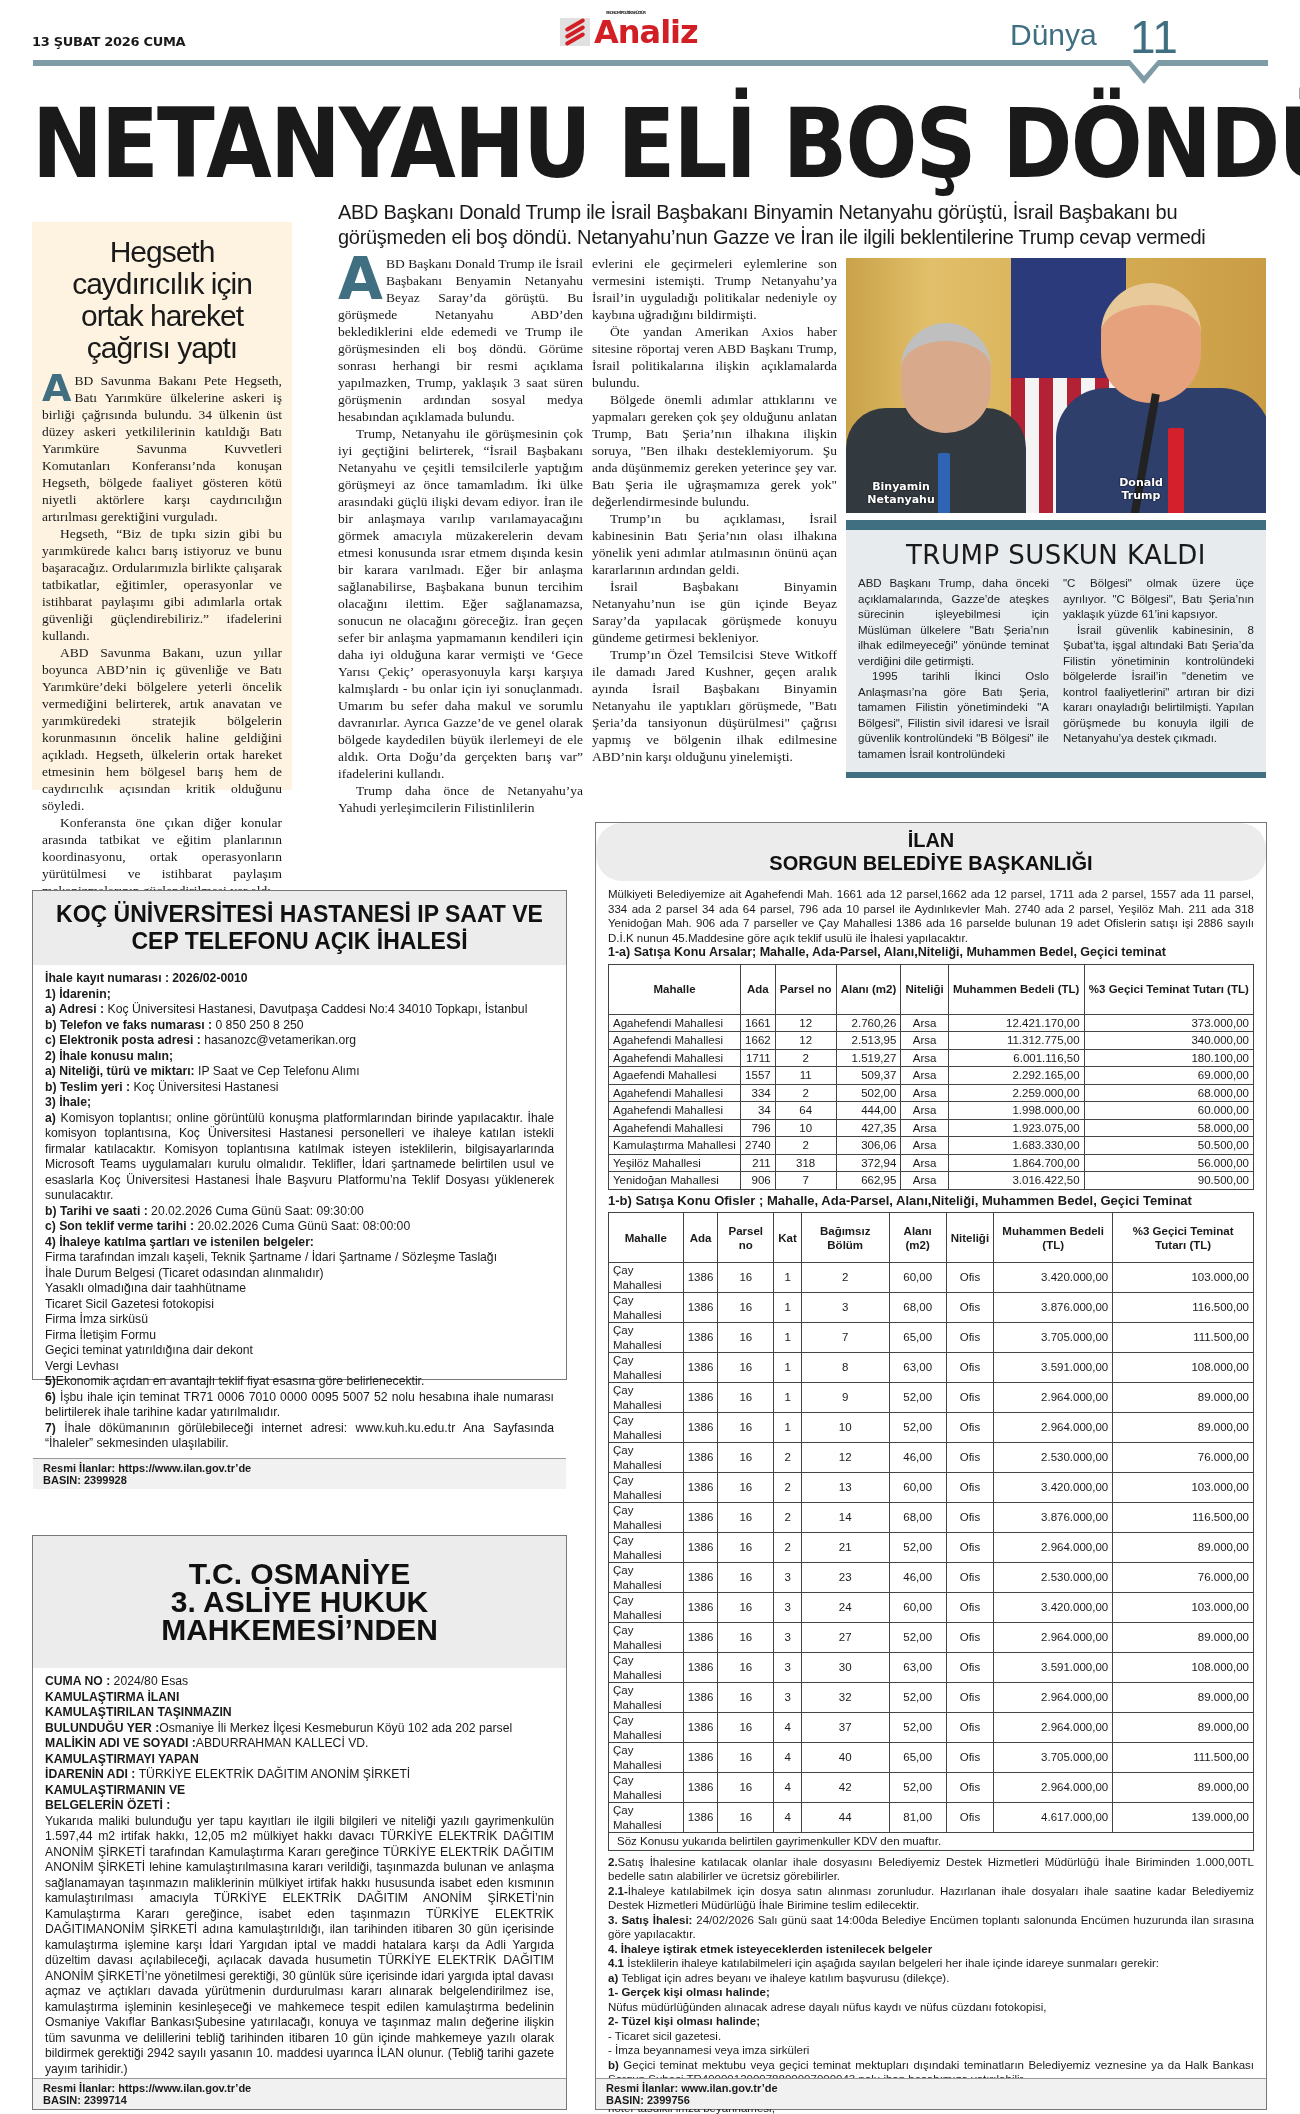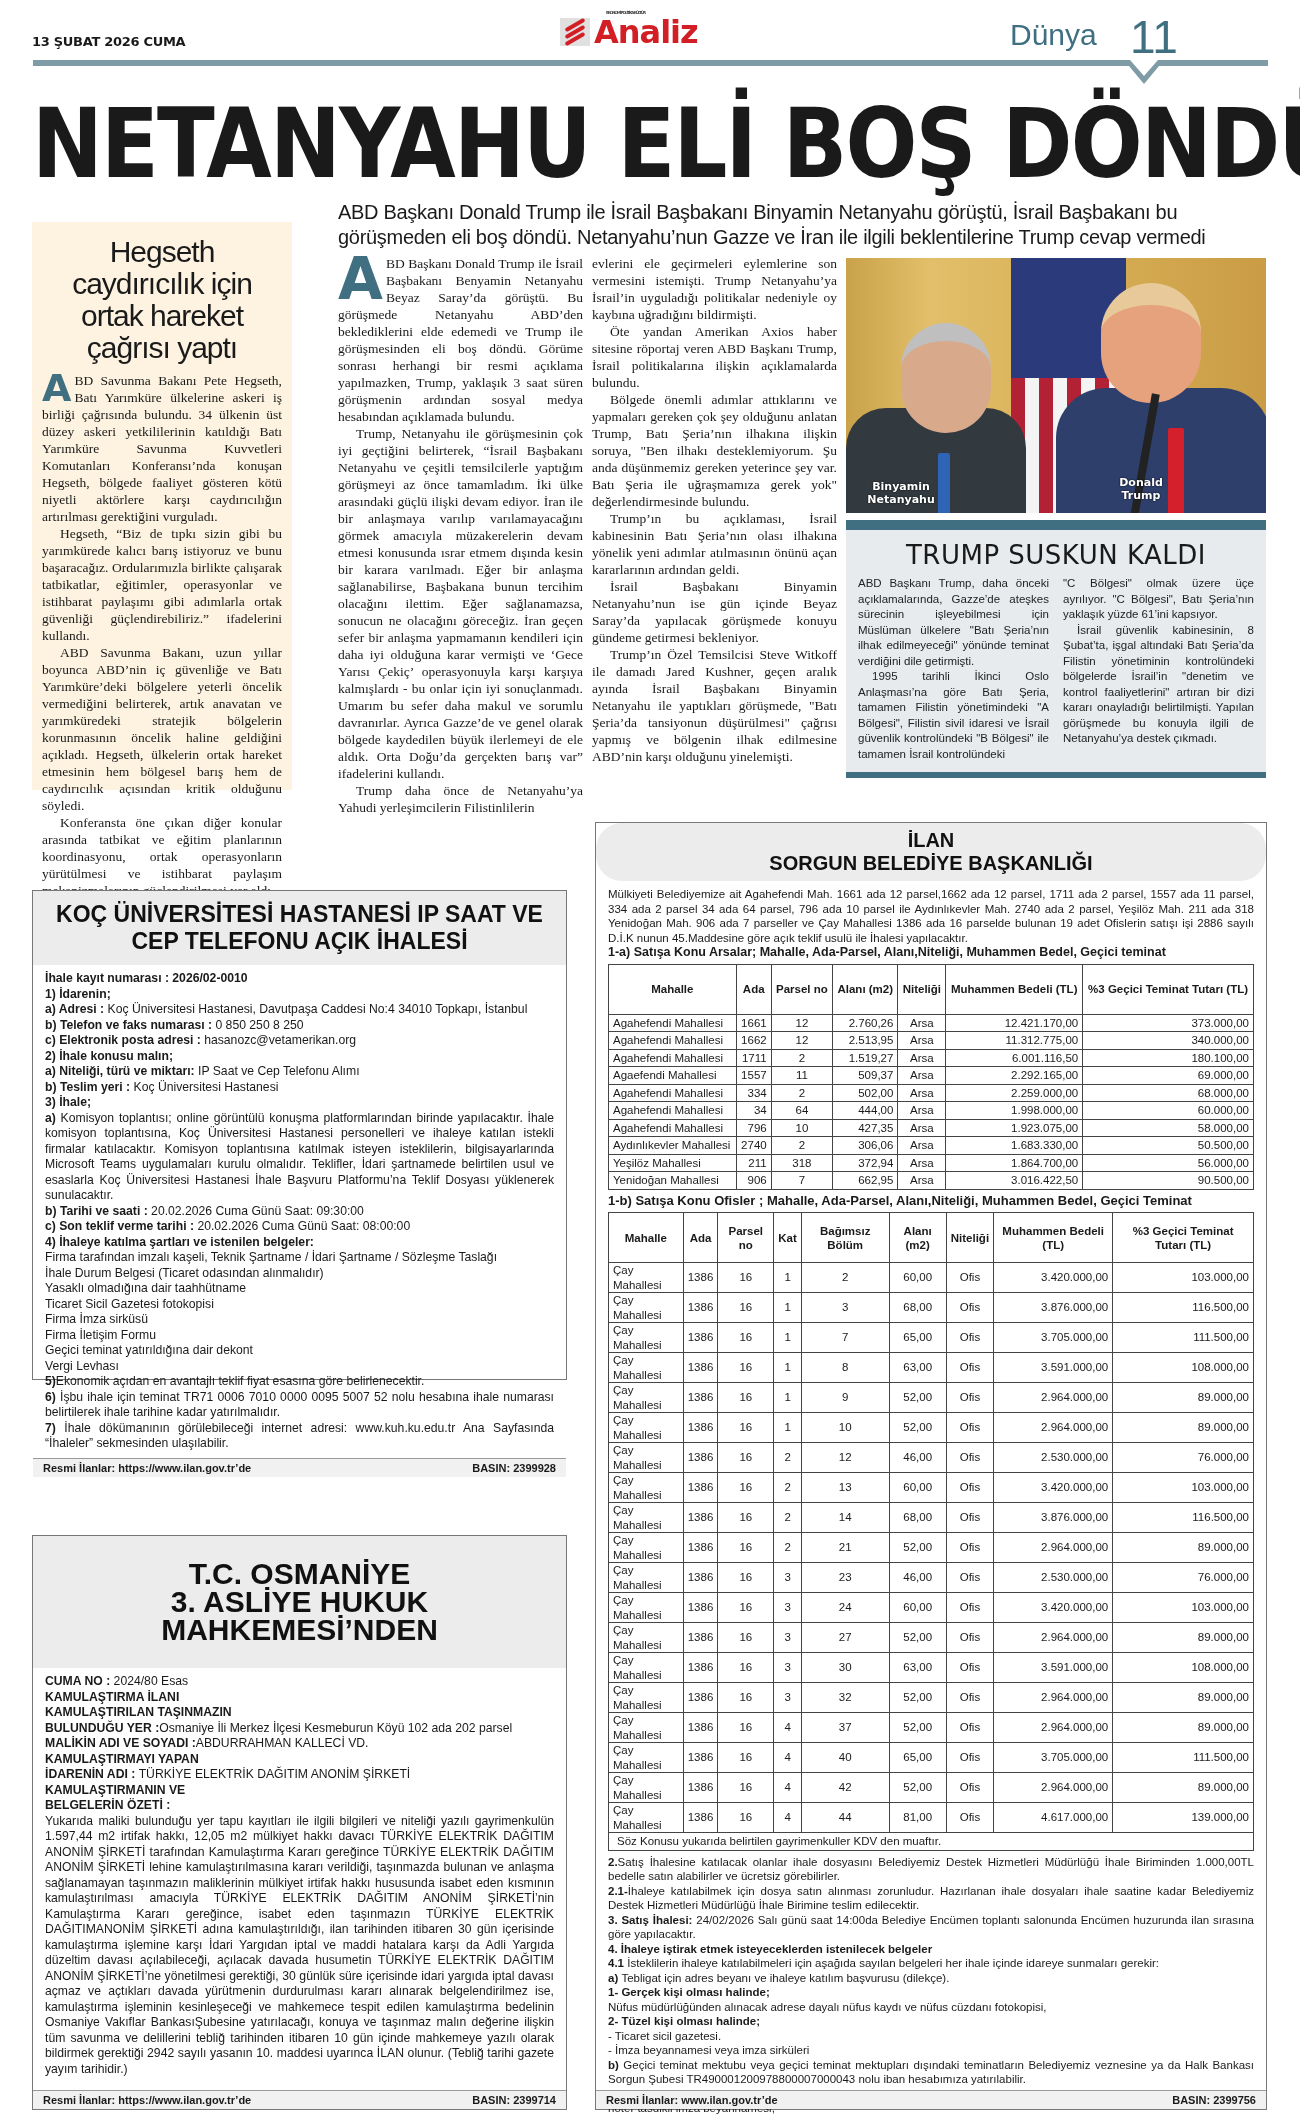--- a/index.html
+++ b/index.html
@@ -55,21 +55,21 @@
   .boxtrump h2 { font-family: "DejaVu Sans", sans-serif; font-weight: normal; font-size: 26px; text-align: center; letter-spacing: 0.5px; margin: 4px 0 6px; }
   .boxtrump .cols { display: flex; gap: 14px; }
   .boxtrump .cols div { flex: 1; font-size: 11.5px; line-height: 15.5px; text-align: justify; color: #222; }
   .boxtrump p { text-indent: 14px; }
   .boxtrump p.first { text-indent: 0; }
 
   
   .ad { border: 1.5px solid #777; background: #fff; font-family: "Liberation Sans", sans-serif; }
   .ad-head { background: #ececec; text-align: center; font-weight: bold; color: #111; }
   .ad-body { padding: 6px 12px; font-size: 12.2px; line-height: 15.5px; text-align: justify; }
-  .ad-foot { display: flex; justify-content: space-between; font-weight: bold; font-size: 11px; padding: 3px 10px; border-top: 1px solid #999; background: #f1f1f1; }
+  .ad-foot { display: flex; justify-content: space-between; font-weight: bold; font-size: 11px; padding: 3px 10px; border-top: 1px solid #999; background: #f1f1f1; flex-direction: column; }
   .b { font-weight: bold; }
 
   .koc { left: 32px; top: 890px; width: 535px; height: 490px; }
   .koc .ad-head { font-size: 23px; line-height: 27px; padding: 10px 8px; }
   .osm { left: 32px; top: 1535px; width: 535px; height: 575px; }
   .osm .ad-head { font-size: 30px; line-height: 28px; padding: 24px; }
   .sorgun { left: 595px; top: 822px; width: 672px; height: 1288px; }
   .sorgun .ad-head { font-size: 20px; line-height: 23px; padding: 6px 8px; border-radius: 26px; }
   .sorgun .ad-body { font-size: 11.5px; line-height: 14.5px; }
 
@@ -293,21 +293,21 @@
           <tr>
             <td class="">Agahefendi Mahallesi</td>
             <td class="r">796</td>
             <td class="c">10</td>
             <td class="r">427,35</td>
             <td class="c">Arsa</td>
             <td class="r">1.923.075,00</td>
             <td class="r">58.000,00</td>
           </tr>
           <tr>
-            <td class="">Aydınlıkevler Mahallesi</td>
+            <td class="">Kamulaştırma Mahallesi</td>
             <td class="r">2740</td>
             <td class="c">2</td>
             <td class="r">306,06</td>
             <td class="c">Arsa</td>
             <td class="r">1.683.330,00</td>
             <td class="r">50.500,00</td>
           </tr>
           <tr>
             <td class="">Yeşilöz Mahallesi</td>
             <td class="r">211</td>

